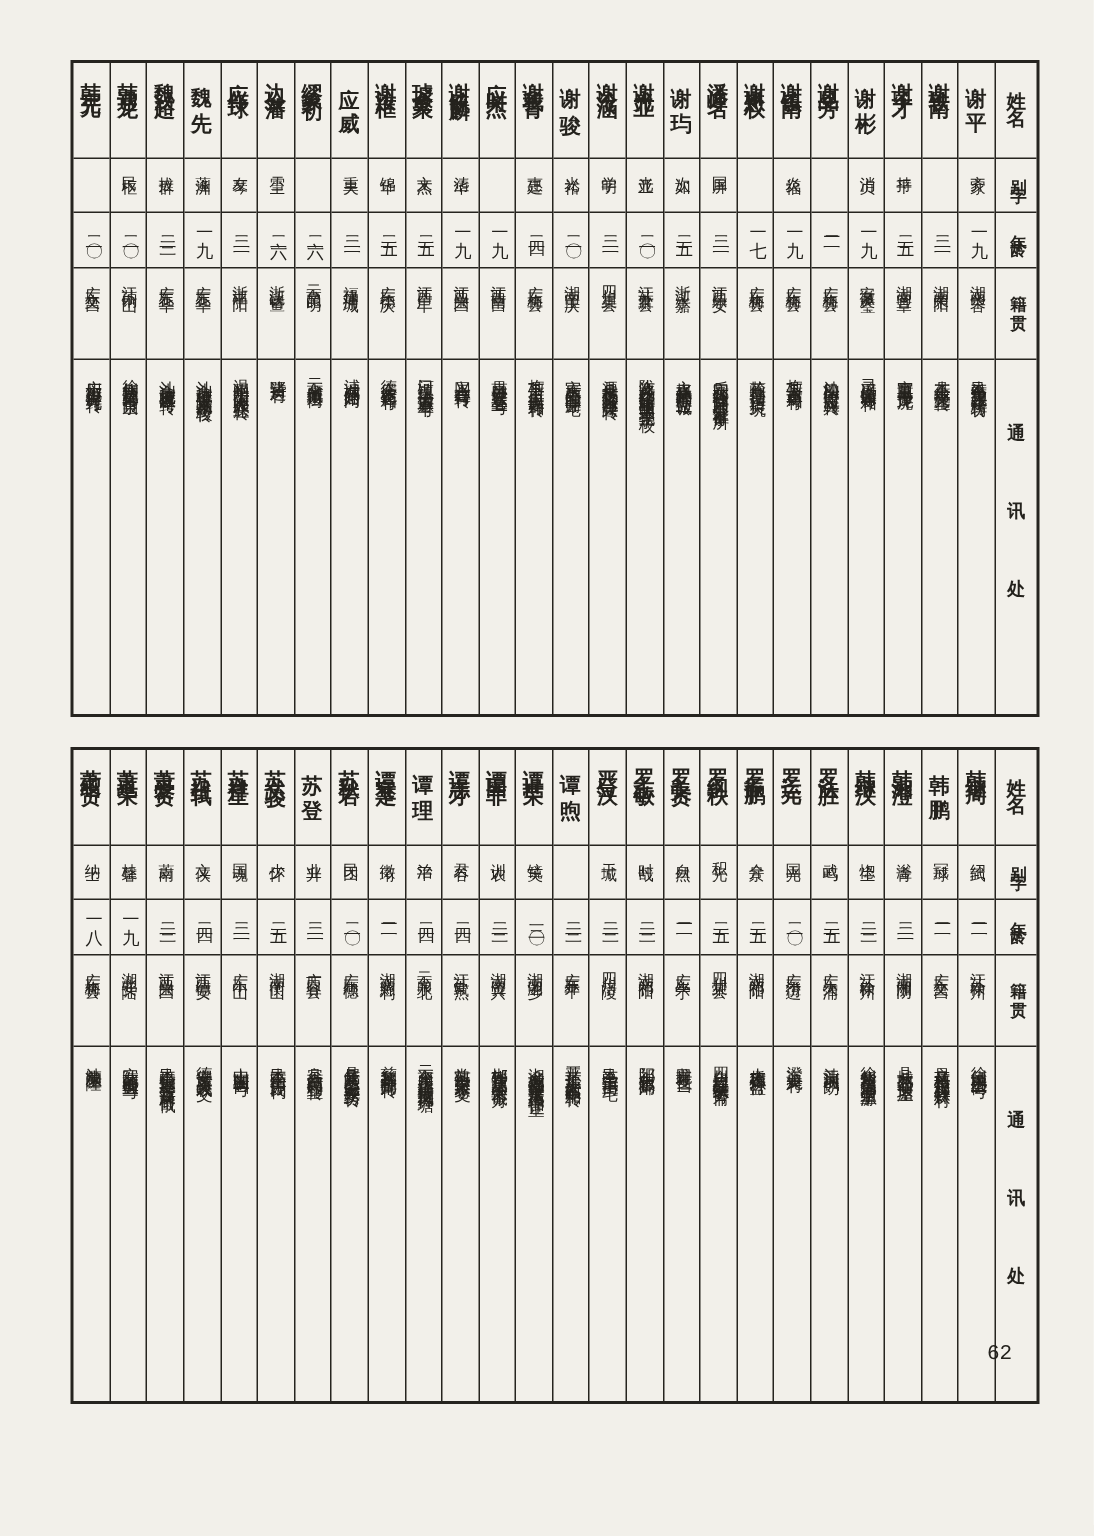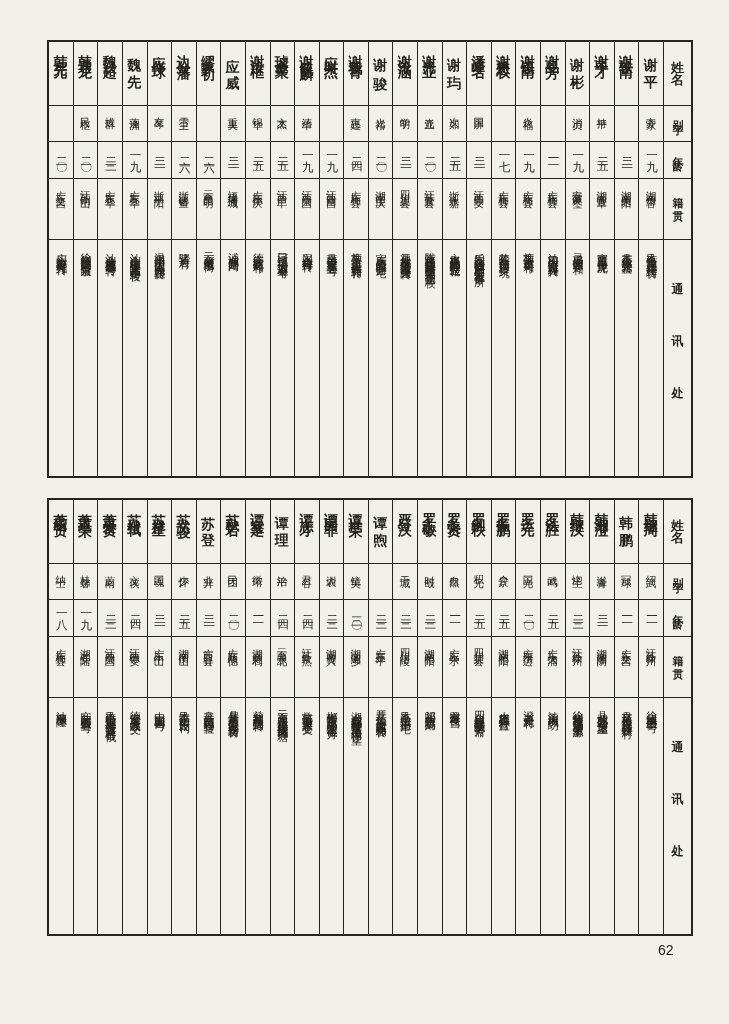--- a/index.html
+++ b/index.html
@@ -25,22 +25,22 @@
   .n3 .vt{letter-spacing:5px;padding-top:2px;}
   .r-age .vt{letter-spacing:3px;padding-top:7px;}
   .r-native .vt{letter-spacing:2.5px;padding-top:3px;}
   .r-addr .vt{letter-spacing:1.5px;padding-top:4px;}
   .hdr .vt{font-weight:700;}
   .hdr-name .vt{letter-spacing:11px;padding-top:9px;font-size:13px;}
   .hdr-zi .vt{letter-spacing:4px;padding-top:5px;font-size:11px;}
   .hdr-age .vt{letter-spacing:4px;padding-top:5px;font-size:11px;}
   .hdr-native .vt{letter-spacing:14px;padding-top:9px;font-size:11px;}
   .hdr-address .vt{letter-spacing:52px;padding-top:32px;font-size:12px;}
-  .page-number{position:absolute;left:658px;top:942px;font-size:14px;
-      font-family:Liberation Sans, sans-serif;color:#24221d;}
+  .page-number{position:absolute;left:658px;top:895px;font-size:14px;
+      font-family:Liberation Mono, monospace;color:#24221d;}
 </style>
 </head>
 <body>
 
 <div class="sheet">
   <section class="roster" id="t0">
       <div class="col header">
         <div class="cell r-name hdr hdr-name">
           <div class="vt">姓名</div>
         </div>

